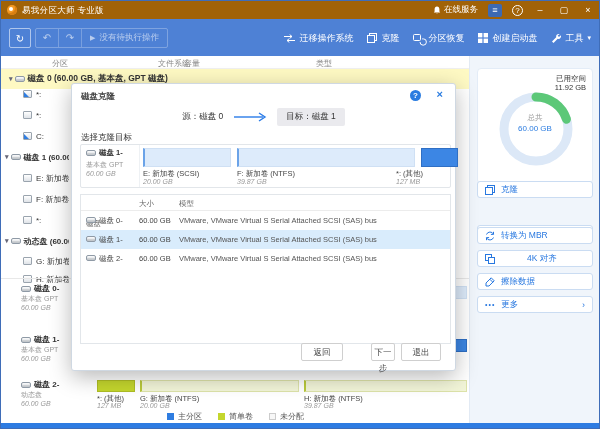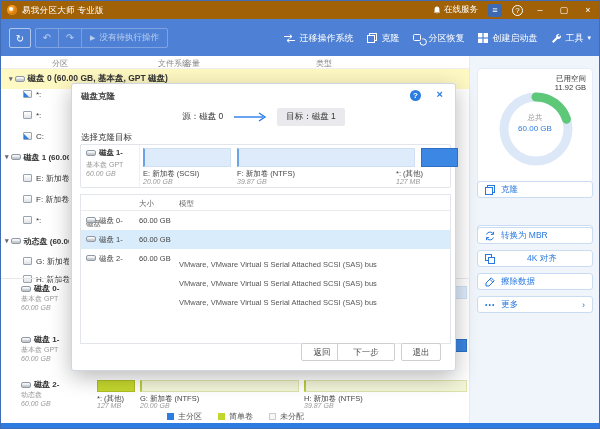--- a/index.html
+++ b/index.html
@@ -93,21 +93,21 @@
   .dlg-panel .vline { position:absolute; left:58px; top:0; width:1px; height:100%; background:#eef1f4; }
   .dbar { position:absolute; top:3px; height:19px; }
   .dlbl { position:absolute; top:24px; font-size:7.5px; color:#444; white-space:nowrap; }
   .dsz  { position:absolute; top:33px; font-size:7px; color:#999; font-style:italic; white-space:nowrap; }
   .dlg-table { position:absolute; left:8px; top:110px; width:371px; height:150px; border:1px solid #e2e6ea; background:#fff; }
   .dt-head { position:absolute; left:0; top:0; width:100%; height:16px; border-bottom:1px solid #ececec; font-size:7.5px; color:#666; }
   .dt-row { position:absolute; left:0; width:100%; height:19px; font-size:7.5px; color:#444; }
   .dt-row.sel { background:#d9ecfc; }
   .dt-c1 { position:absolute; left:18px; top:5px; } .dt-ic { position:absolute; left:5px; top:6px; }
   .dt-c2 { position:absolute; left:58px; top:5px; }
-  .dt-c3 { position:absolute; left:98px; top:5px; color:#555;margin-top:44px; }
+  .dt-c3 { position:absolute; left:98px; top:5px; color:#555; }
   .dt-h1 { position:absolute; left:5px; top:4px;margin-top:20px; } .dt-h2 { position:absolute; left:58px; top:4px; } .dt-h3 { position:absolute; left:98px; top:4px; }
   .dlg-btn { position:absolute; bottom:9px; height:18px; border:1px solid #cfcfcf; border-radius:2px; background:#fff;
              font-size:8.5px; color:#444; text-align:center; line-height:16px; cursor:default; }
 
   .bottom-strip { position:absolute; left:0; bottom:0; width:100%; height:5px; background:#2e7ce2; }
   svg { overflow:visible; }
 </style>
 </head>
 <body>
 
@@ -412,18 +412,18 @@
       </div>
       <div class="dt-row" style="top:54px;">
         <span class="dt-ic disk-ico sm"></span>
         <span class="dt-c1">磁盘 2-</span>
         <span class="dt-c2">60.00 GB</span>
         <span class="dt-c3">VMware, VMware Virtual S Serial Attached SCSI (SAS) bus</span>
       </div>
     </div>
 
     <div class="dlg-btn" style="right:112px;width:42px;">返回</div>
-    <div class="dlg-btn" style="right:60px;width:58px;">下一步</div>
+    <div class="dlg-btn" style="right:60px;width:24px;">下一步</div>
     <div class="dlg-btn" style="right:14px;width:40px;">退出</div>
   </div>
 
   <div class="bottom-strip"></div>
 </div>
 
 </body></html>

